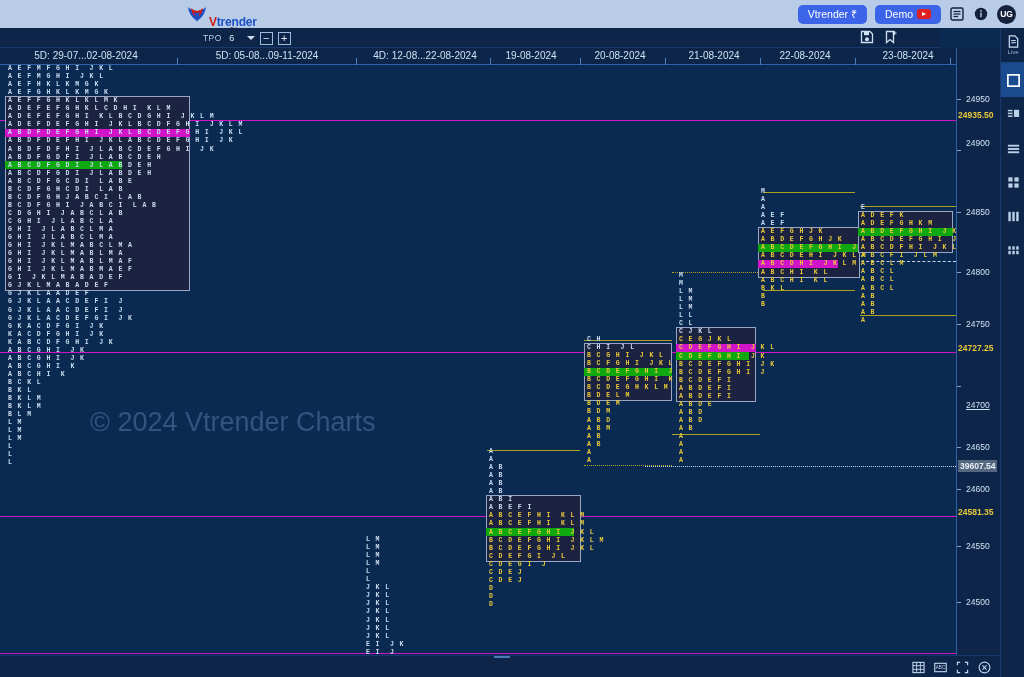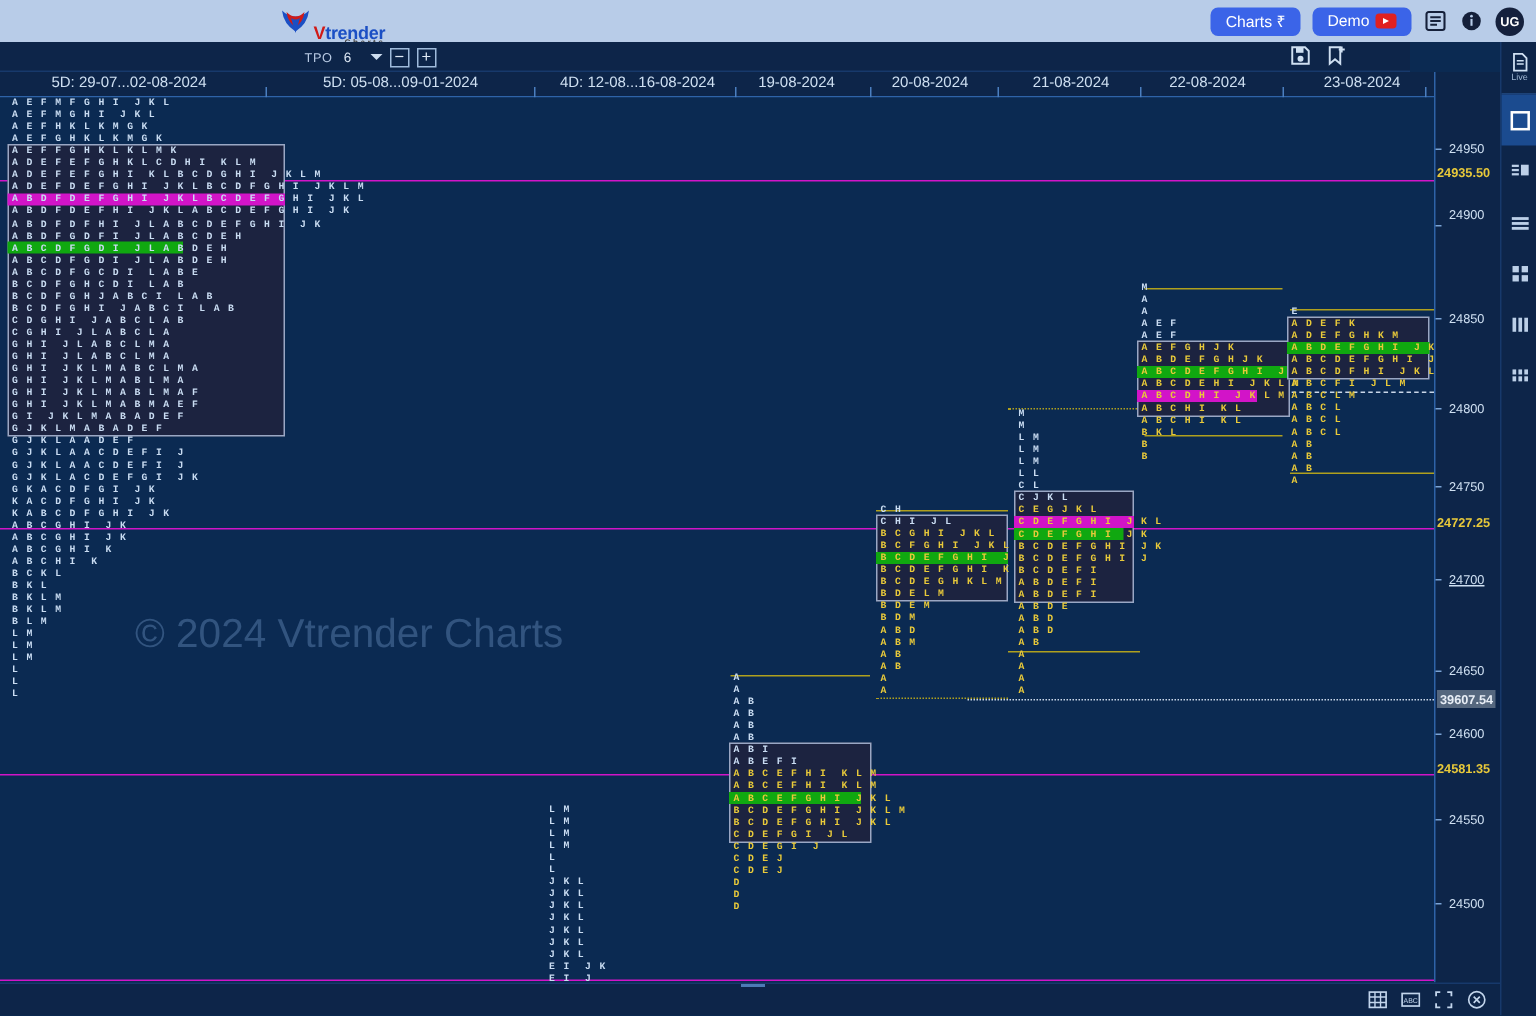--- a/index.html
+++ b/index.html
@@ -123,21 +123,21 @@
           <path d="M8 9 L11 19 L14 9 Q11 11 8 9 Z" fill="#1b4fc4"></path>
         </svg>
       </div>
       <div class="logo-text">
         <div class="logo-title"><span>V</span><span class="blue">trender</span></div>
         <div class="logo-sub">Charts</div>
       </div>
     </div>
 
     <div class="hdr-right">
-      <button class="btn-pill">Charts ₹</button>
+      <button class="btn-pill">Vtrender ₹</button>
       <button class="btn-pill">
         <span>Demo</span>
         <span class="yt-badge">
             <span class="tri"></span>
           </span>
       </button>
       <span class="hdr-icon">
         <svg width="14" height="14" viewBox="0 0 14 14">
             <rect x="1" y="1" width="12" height="12" rx="1.5" fill="none" stroke="#15203a" stroke-width="1.4"></rect>
             <line x1="3.5" y1="4.5" x2="10.5" y2="4.5" stroke="#15203a" stroke-width="1.2"></line>
@@ -176,22 +176,22 @@
         <svg width="14" height="14" viewBox="0 0 14 14">
             <path d="M2.5 1.5h7v11l-3.5-3-3.5 3z" fill="none" stroke="#cfe0f2" stroke-width="1.3"></path>
             <path d="M10.5 1v4M8.5 3h4" stroke="#cfe0f2" stroke-width="1.2"></path>
           </svg>
       </span>
     </div>
   </div>
 
   <div class="date-axis">
       <div class="date-lbl" style="left: 86px;">5D: 29-07...02-08-2024</div>
-      <div class="date-lbl" style="left: 267px;">5D: 05-08...09-01-2024</div>
-      <div class="date-lbl" style="left: 425px;">4D: 12-08...16-08-2024</div>
+      <div class="date-lbl" style="left: 267px;">5D: 05-08...09-11-2024</div>
+      <div class="date-lbl" style="left: 425px;">4D: 12-08...22-08-2024</div>
       <div class="date-lbl" style="left: 531px;">19-08-2024</div>
       <div class="date-lbl" style="left: 620px;">20-08-2024</div>
       <div class="date-lbl" style="left: 714px;">21-08-2024</div>
       <div class="date-lbl" style="left: 805px;">22-08-2024</div>
       <div class="date-lbl" style="left: 908px;">23-08-2024</div>
       <div class="date-tick" style="left: 177px;"></div>
       <div class="date-tick" style="left: 356px;"></div>
       <div class="date-tick" style="left: 490px;"></div>
       <div class="date-tick" style="left: 580px;"></div>
       <div class="date-tick" style="left: 665px;"></div>
@@ -395,21 +395,21 @@
       <div class="price-lbl" style="top: 46px;">24950</div>
       <div class="price-tick" style="top: 51px;"></div>
       <div class="price-lbl" style="top: 90px;">24900</div>
       <div class="price-tick" style="top: 102px;"></div>
       <div class="price-lbl" style="top: 159px;">24850</div>
       <div class="price-tick" style="top: 164px;"></div>
       <div class="price-lbl" style="top: 219px;">24800</div>
       <div class="price-tick" style="top: 224px;"></div>
       <div class="price-lbl" style="top: 271px;">24750</div>
       <div class="price-tick" style="top: 276px;"></div>
-      <div class="price-lbl" style="top: 333px; text-decoration: underline;">24700</div>
+      <div class="price-lbl" style="top: 352px; text-decoration: underline;">24700</div>
       <div class="price-tick" style="top: 338px;"></div>
       <div class="price-lbl" style="top: 394px;">24650</div>
       <div class="price-tick" style="top: 399px;"></div>
       <div class="price-lbl" style="top: 436px;">24600</div>
       <div class="price-tick" style="top: 441px;"></div>
       <div class="price-lbl" style="top: 493px;">24550</div>
       <div class="price-tick" style="top: 498px;"></div>
       <div class="price-lbl" style="top: 549px;">24500</div>
       <div class="price-tick" style="top: 554px;"></div>
       <div class="price-hl" style="top: 62px; color: rgb(232, 201, 58);">24935.50</div>

